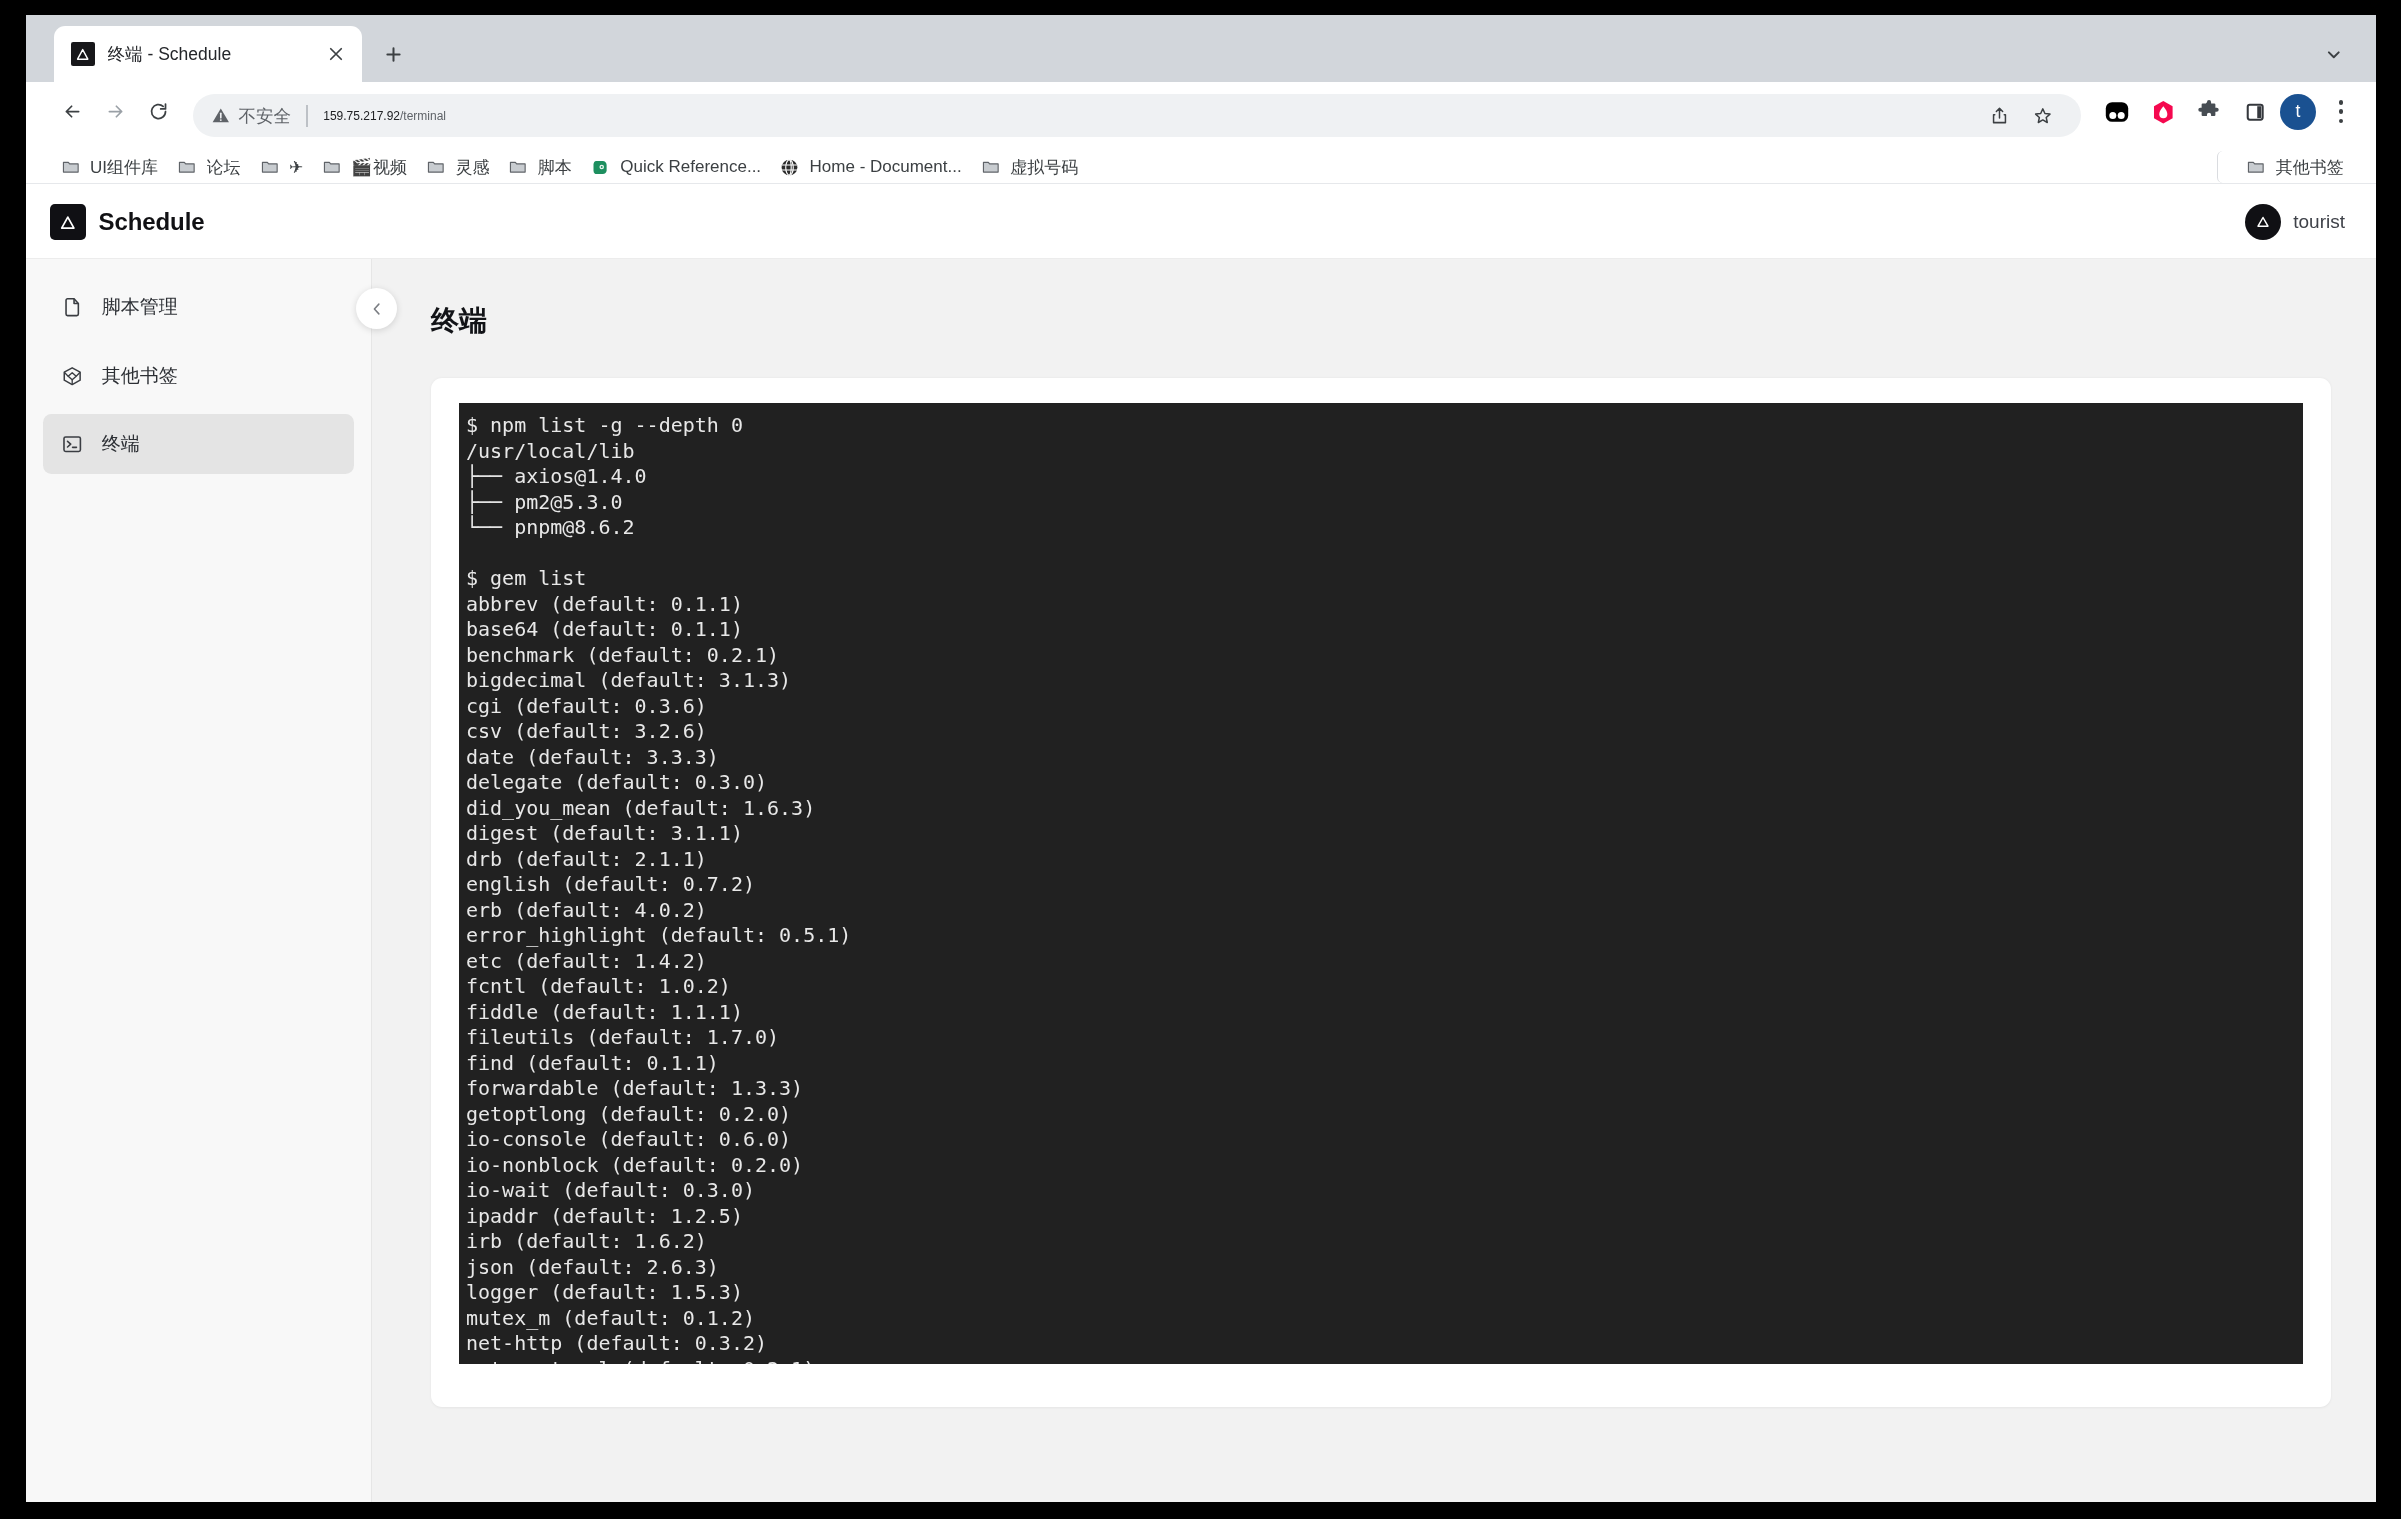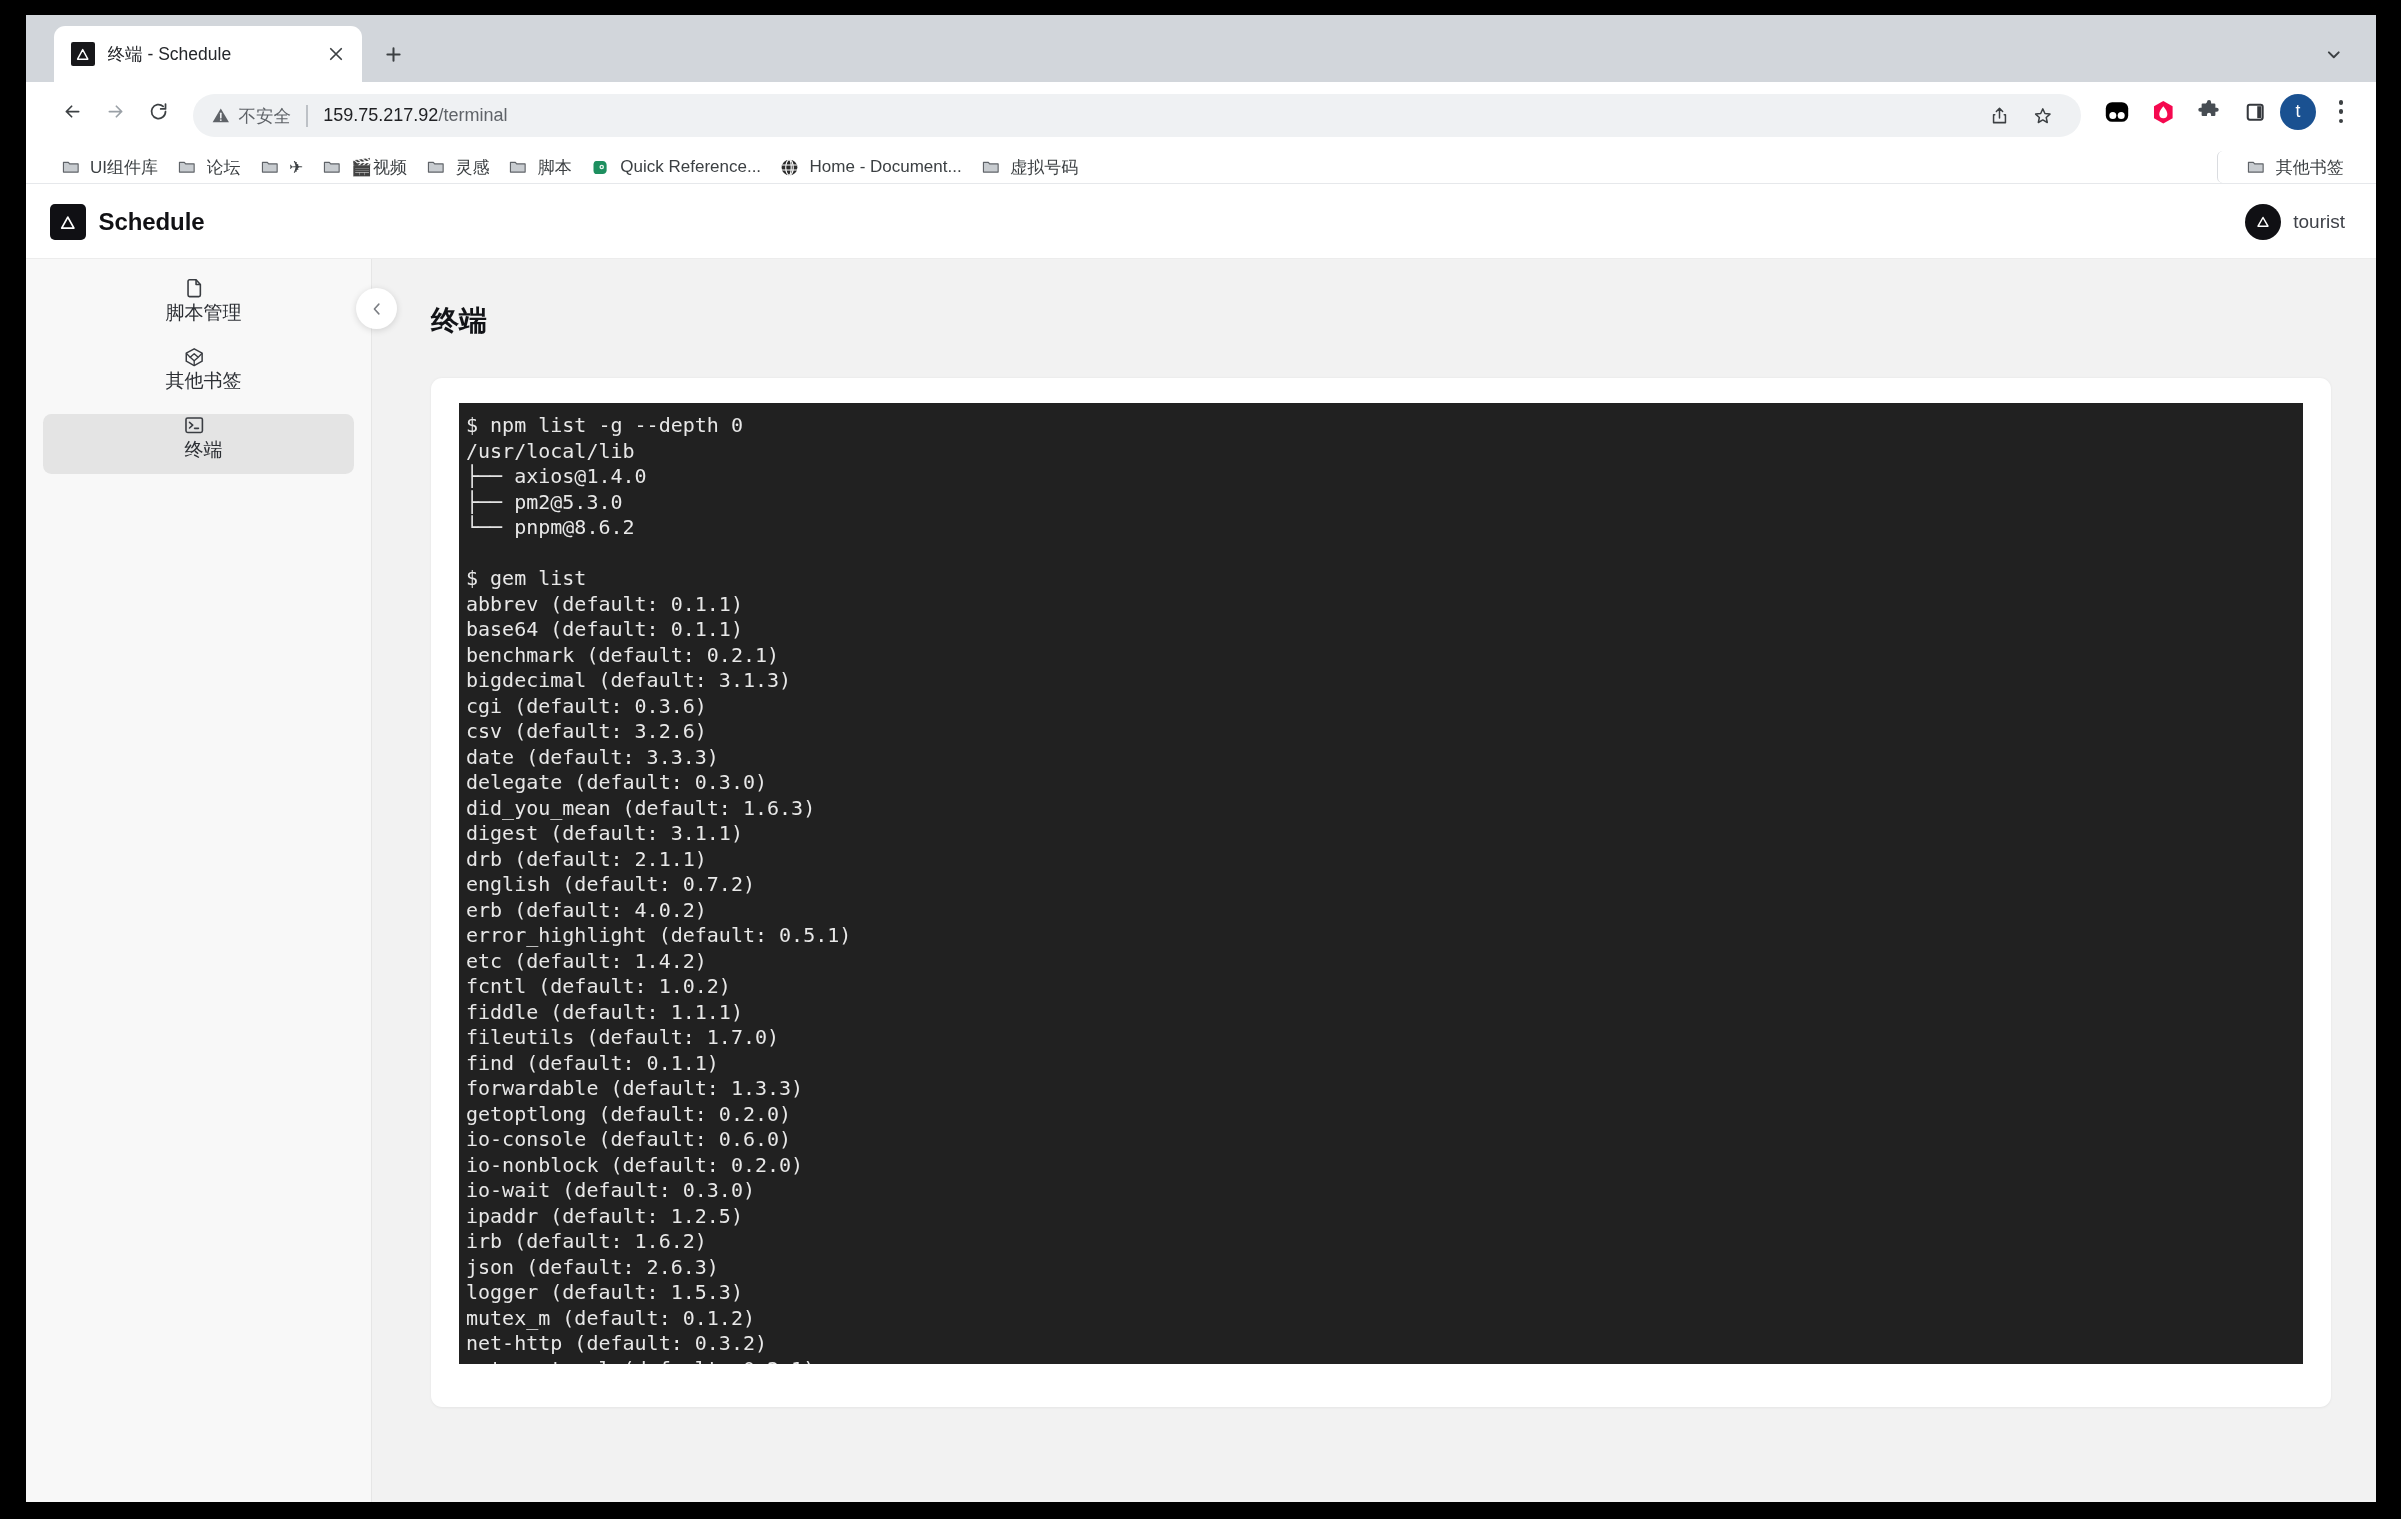--- a/index.html
+++ b/index.html
@@ -109,21 +109,21 @@
     white-space: nowrap;
     flex: 0 0 auto;
   }
   #omnibox-divider {
     width: 1.4px; height: 22.4px;
     background: #bdc1c6;
     margin: 0 15.4px;
     flex: 0 0 auto;
   }
   #url-text {
-    font-size: 18px;
+    font-size: 12px;
     color: #202124;
     white-space: nowrap;
     overflow: hidden;
   }
   #url-text .path { color: #5f6368; }
   #omnibox-actions { display: flex; align-items: center; margin-left: auto; flex: 0 0 auto; gap: 4.2px; }
   .omni-action {
     width: 39px; height: 39px;
     display: flex; align-items: center; justify-content: center;
     color: #3c4043;
@@ -233,21 +233,20 @@
     padding: 18px 17px 0 17px;
     flex: 0 0 auto;
   }
   .nav-item {
     height: 60px;
     display: flex;
     align-items: center;
     padding: 0 18px;
     border-radius: 8.4px;
     margin-bottom: 8.4px;
-    flex-direction: column;
   }
   .nav-item.active { background: #e4e4e4; }
   .nav-icon { width: 31px; display: flex; align-items: center; color: #3a3d42; flex: 0 0 auto; }
   .nav-label { font-size: 19px; color: #2c2f34; margin-left: 9.8px; }
 
   #sidebar-collapse {
     position: absolute;
     left: 330px; top: 29px;
     width: 41px; height: 41px;
     border-radius: 50%;

